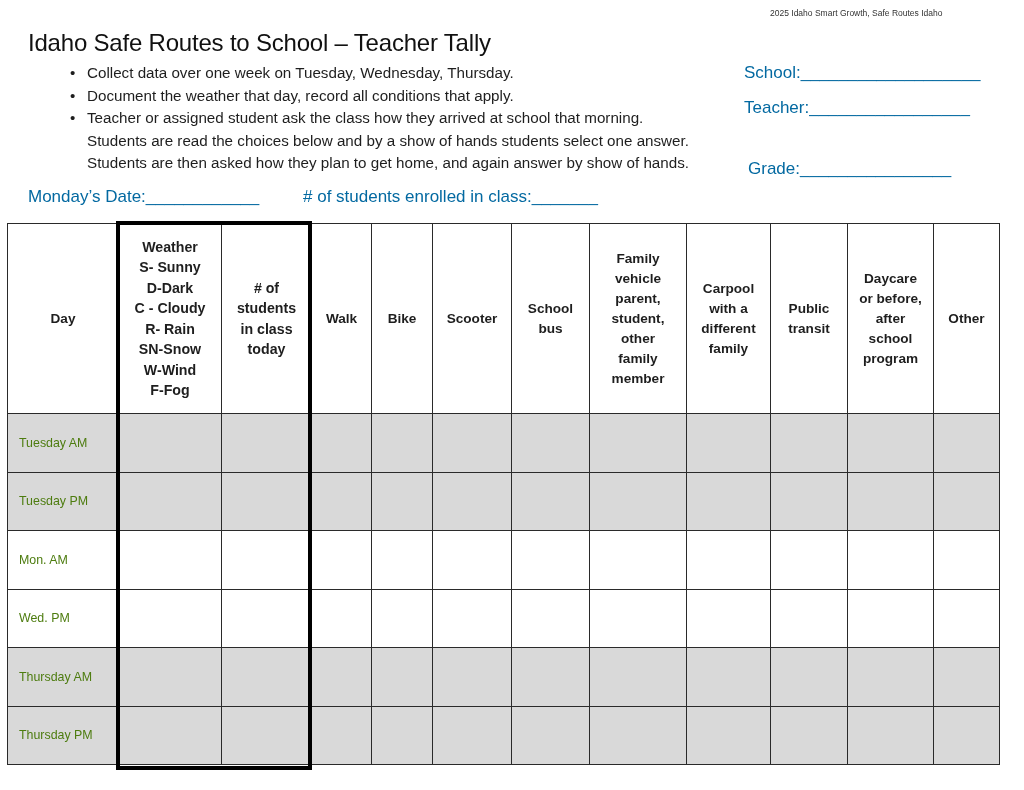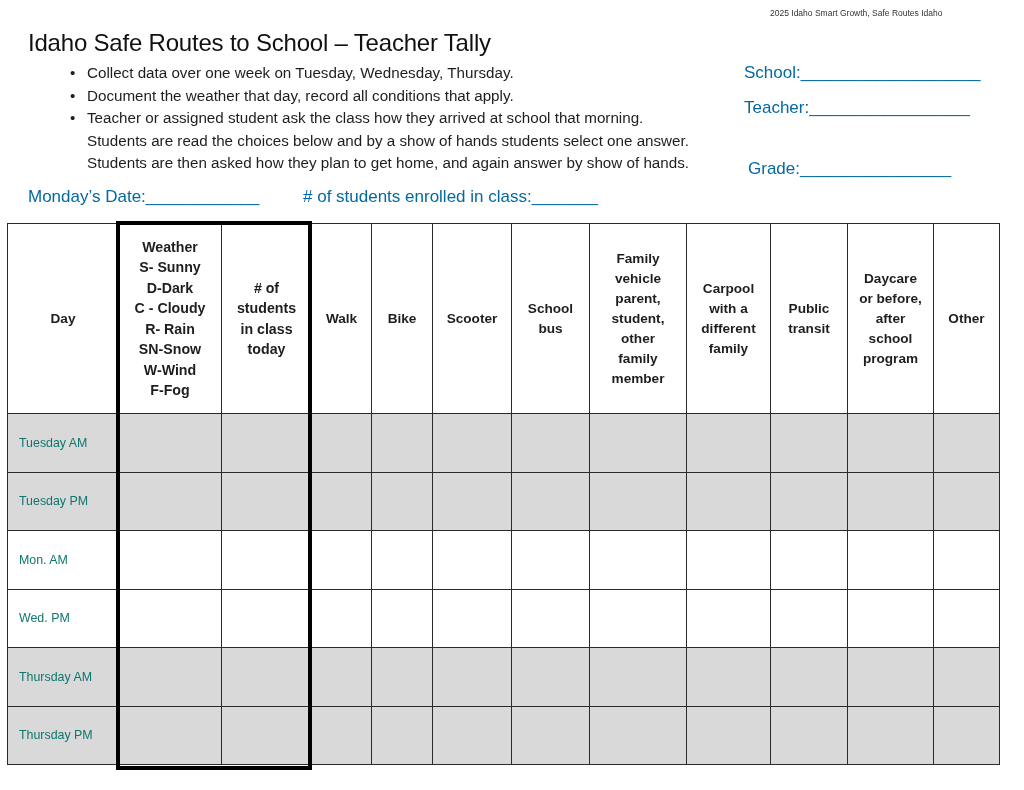--- a/index.html
+++ b/index.html
@@ -43,21 +43,21 @@
     table.grid th {
       height: 189px; font-weight: bold; font-size: 13.6px; line-height: 20px;
       text-align: center; vertical-align: middle; color: #1e1e1e;
       background: #ffffff;
     }
     table.grid th.weather { font-size: 14.2px; line-height: 20.5px; }
     table.grid th.count { font-size: 14.2px; line-height: 20.5px; }
     table.grid td { height: 57.5px; }
     table.grid tr.shaded td { background: #d9d9d9; }
     table.grid td.day {
-      font-size: 12.4px; color: #0f766e; text-align: left; padding-left: 11px;
+      font-size: 12.4px; color: #4d7c0f; text-align: left; padding-left: 11px;
     }
     .emph-box {
       position: absolute; left: 109px; top: -2px; width: 196px; height: 549px;
       border: 4px solid #000; box-sizing: border-box; pointer-events: none;
     }
   </style>
 </head>
 <body>
 
 <div class="credit">2025 Idaho Smart Growth, Safe Routes Idaho</div>

